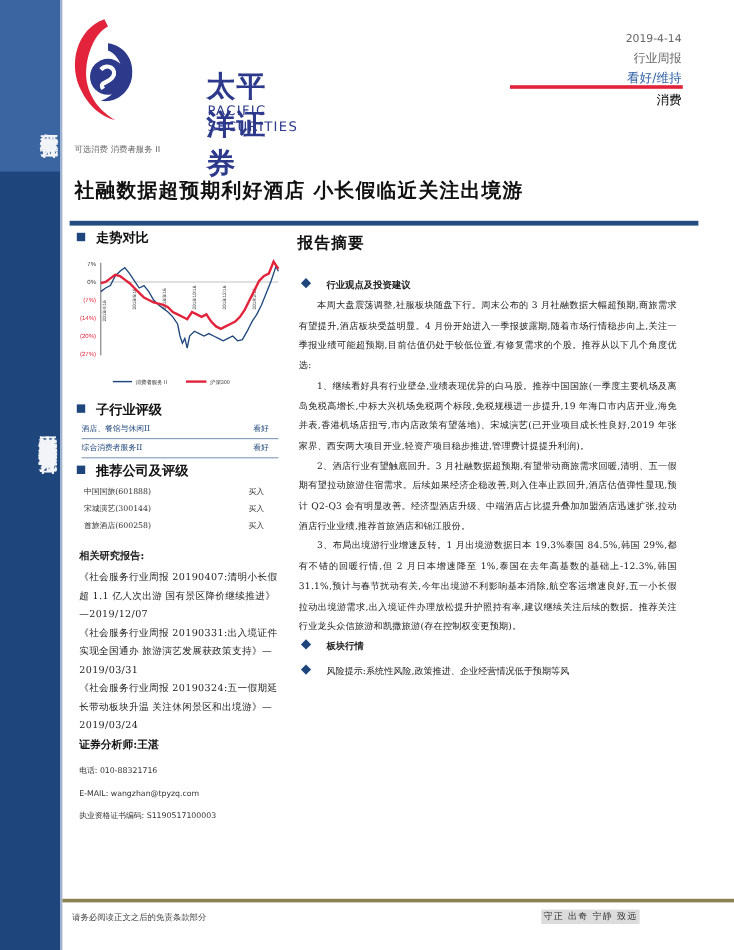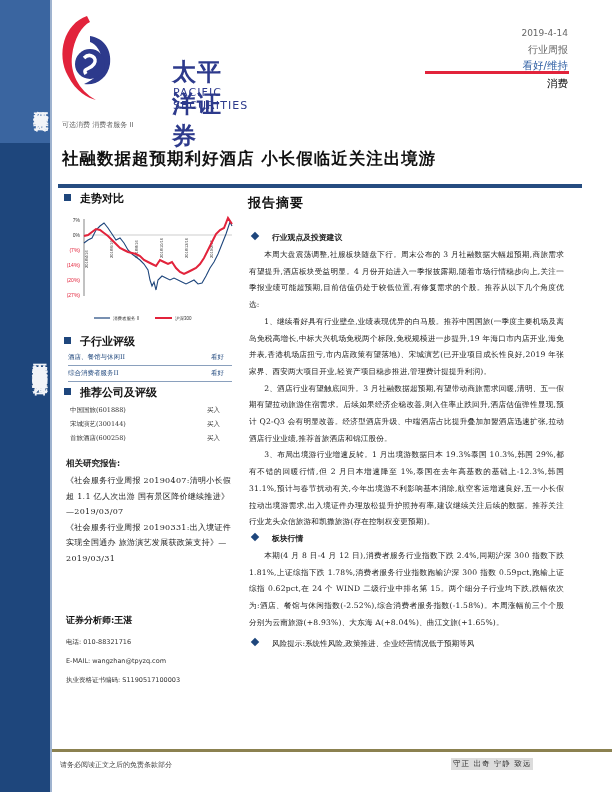--- a/index.html
+++ b/index.html
@@ -157,44 +157,44 @@
     <span class="rate">买入</span>
   </div>
   <div class="stock-row">
     <span>首旅酒店(600258)</span>
     <span class="rate">买入</span>
   </div>
 </div>
 
 <div class="related">
   <div class="related-title">相关研究报告:</div>
-  <p>《社会服务行业周报 20190407:清明小长假超 1.1 亿人次出游 国有景区降价继续推进》—2019/03/07</p>
+  <p>《社会服务行业周报 20190407:清明小长假超 1.1 亿人次出游 国有景区降价继续推进》—2019/12/07</p>
   <p>《社会服务行业周报 20190331:出入境证件实现全国通办 旅游演艺发展获政策支持》—2019/03/31</p>
+  <p>《社会服务行业周报 20190324:五一假期延长带动板块升温 关注休闲景区和出境游》—2019/03/24</p>
 </div>
 
 <div class="analyst">
   <div class="analyst-name">证券分析师:王湛</div>
   <div class="analyst-line">电话: 010-88321716</div>
   <div class="analyst-line">E-MAIL: wangzhan@tpyzq.com</div>
   <div class="analyst-line">执业资格证书编码: S1190517100003</div>
 </div>
 
 <div class="summary-title">报告摘要</div>
 <div class="body-col">
   <div class="bullet-head">
     <span class="dia"></span><span>行业观点及投资建议</span>
   </div>
   <p class="para">本周大盘震荡调整,社服板块随盘下行。周末公布的 3 月社融数据大幅超预期,商旅需求有望提升,酒店板块受益明显。4 月份开始进入一季报披露期,随着市场行情稳步向上,关注一季报业绩可能超预期,目前估值仍处于较低位置,有修复需求的个股。推荐从以下几个角度优选:</p>
   <p class="para">1、继续看好具有行业壁垒,业绩表现优异的白马股。推荐中国国旅(一季度主要机场及离岛免税高增长,中标大兴机场免税两个标段,免税规模进一步提升,19 年海口市内店开业,海免并表,香港机场店扭亏,市内店政策有望落地)、宋城演艺(已开业项目成长性良好,2019 年张家界、西安两大项目开业,轻资产项目稳步推进,管理费计提提升利润)。</p>
   <p class="para">2、酒店行业有望触底回升。3 月社融数据超预期,有望带动商旅需求回暖,清明、五一假期有望拉动旅游住宿需求。后续如果经济企稳改善,则入住率止跌回升,酒店估值弹性显现,预计 Q2-Q3 会有明显改善。经济型酒店升级、中端酒店占比提升叠加加盟酒店迅速扩张,拉动酒店行业业绩,推荐首旅酒店和锦江股份。</p>
-  <p class="para">3、布局出境游行业增速反转。1 月出境游数据日本 19.3%泰国 10.3%,韩国 29%,都有不错的回暖行情,但 2 月日本增速降至 1%,泰国在去年高基数的基础上-12.3%,韩国 31.1%,预计与春节扰动有关,今年出境游不利影响基本消除,航空客运增速良好,五一小长假拉动出境游需求,出入境证件办理放松提升护照持有率,建议继续关注后续的数据。推荐关注行业龙头众信旅游和凯撒旅游(存在控制权变更预期)。</p>
+  <p class="para">3、布局出境游行业增速反转。1 月出境游数据日本 19.3%泰国 84.5%,韩国 29%,都有不错的回暖行情,但 2 月日本增速降至 1%,泰国在去年高基数的基础上-12.3%,韩国 31.1%,预计与春节扰动有关,今年出境游不利影响基本消除,航空客运增速良好,五一小长假拉动出境游需求,出入境证件办理放松提升护照持有率,建议继续关注后续的数据。推荐关注行业龙头众信旅游和凯撒旅游(存在控制权变更预期)。</p>
   <div class="bullet-head">
     <span class="dia"></span><span>板块行情</span>
   </div>
-  <p class="para">本期(4 月 8 日-4 月 12 日),消费者服务行业指数下跌 2.4%,同期沪深 300 指数下跌 1.81%,上证综指下跌 1.78%,消费者服务行业指数跑输沪深 300 指数 0.59pct,跑输上证综指 0.62pct,在 24 个 WIND 二级行业中排名第 15。两个细分子行业均下跌,跌幅依次为:酒店、餐馆与休闲指数(-2.52%),综合消费者服务指数(-1.58%)。本周涨幅前三个个股分别为云南旅游(+8.93%)、大东海 A(+8.04%)、曲江文旅(+1.65%)。</p>
   <div class="risk">
     <span class="dia"></span><span>风险提示:系统性风险,政策推进、企业经营情况低于预期等风</span>
   </div>
 </div>
 
 <div class="footer-rule"></div>
 <div class="footer-left">请务必阅读正文之后的免责条款部分</div>
 <div class="footer-right">守正 出奇 宁静 致远</div>
 
 </body></html>

